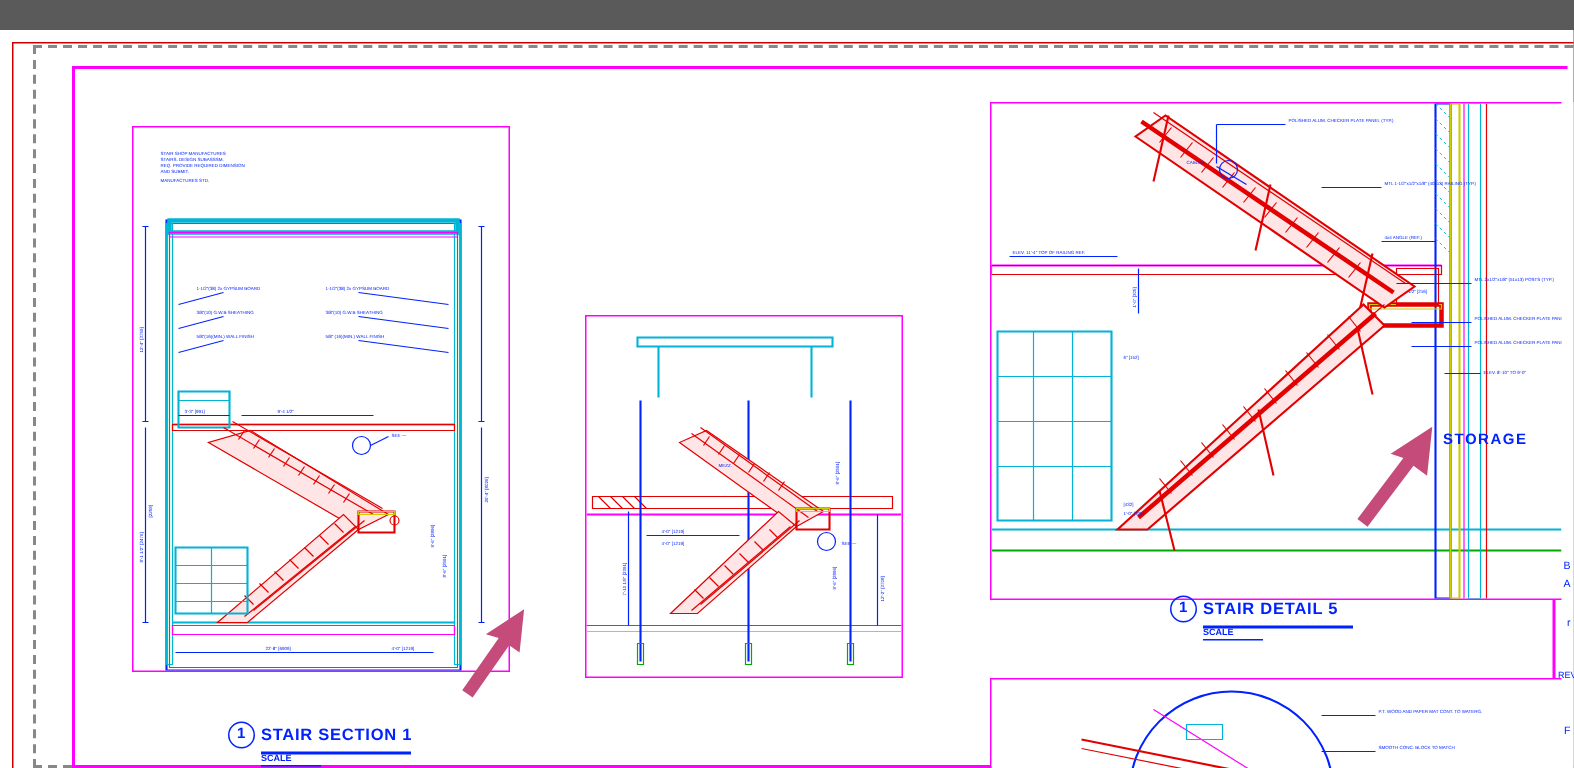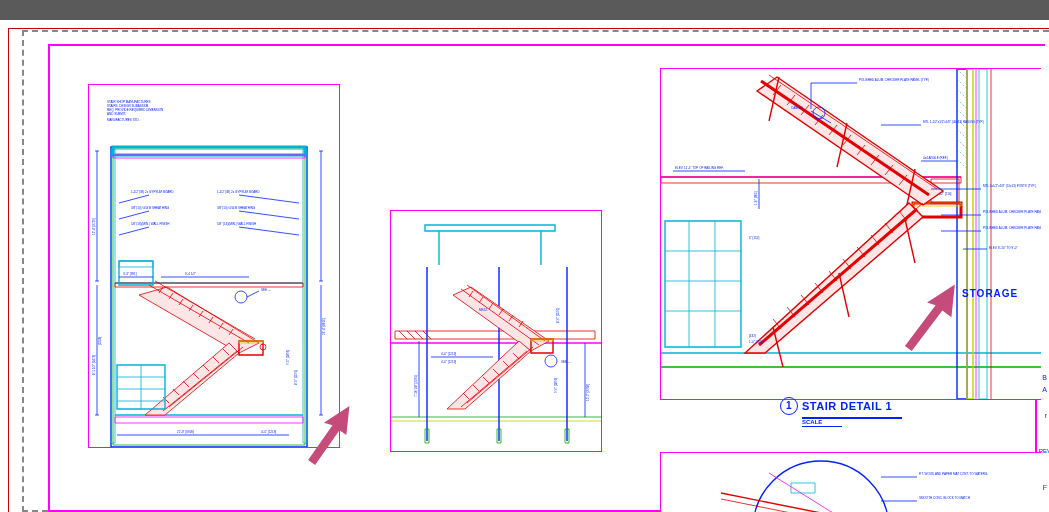--- a/index.html
+++ b/index.html
@@ -269,20 +269,25 @@
         <line x1="230" y1="66" x2="234" y2="66"></line>
           <line x1="230" y1="196" x2="234" y2="196"></line>
         <line x1="230" y1="330" x2="234" y2="330"></line>
       </g>
 
       <text class="note note-xs" transform="translate(208 300) rotate(-90)">8'-6" [2591]</text>
       <text class="note note-xs" transform="translate(200 280) rotate(-90)">9'-6" [2896]</text>
     </svg>
   </div>
 
+  <div class="title-block" style="left:152px; top:462px;">
+    <span class="title-bubble">1</span><span>STAIR SECTION 1</span>
+    <span class="title-rule"></span>
+    <span class="title-sub">SCALE</span>
+  </div>
 
   <div class="arrow" style="left:305px; top:400px;">
     <svg width="60" height="60">
         <path d="M0 36 L30 6 L22 2 L50 -10 L42 18 L36 12 L6 42 Z" transform="rotate(-10 25 20)"></path>
       </svg>
   </div>
 
   <div class="viewport vp2">
     <svg viewBox="0 0 210 240" width="210" height="240">
 
@@ -470,21 +475,21 @@
       <text class="note note-xs" x="88" y="274">1'-0" [305]</text>
       <text class="note note-xs" x="88" y="268">[432]</text>
       <line class="dim" x1="98" y1="110" x2="98" y2="140"></line>
       <text class="note note-xs" transform="translate(96 136) rotate(-90)">1'-0" [305]</text>
 
       <text class="note note-xs" x="88" y="170">6" [152]</text>
     </svg>
   </div>
 
   <div class="title-block" style="left:780px; top:378px;">
-    <span class="title-bubble">1</span><span>STAIR DETAIL 1</span>
+    <span class="title-bubble">1</span><span>STAIR DETAIL 5</span>
     <span class="title-rule"></span>
     <span class="title-sub">SCALE</span>
   </div>
 
   <span class="storage-label" style="left:962px; top:268px;">STORAGE</span>
 
   <div class="arrow" style="left:902px; top:278px;">
     <svg width="70" height="70">
         <path d="M0 44 L36 8 L28 4 L58 -10 L50 22 L42 14 L6 50 Z" transform="rotate(-8 30 25)"></path>
       </svg>

